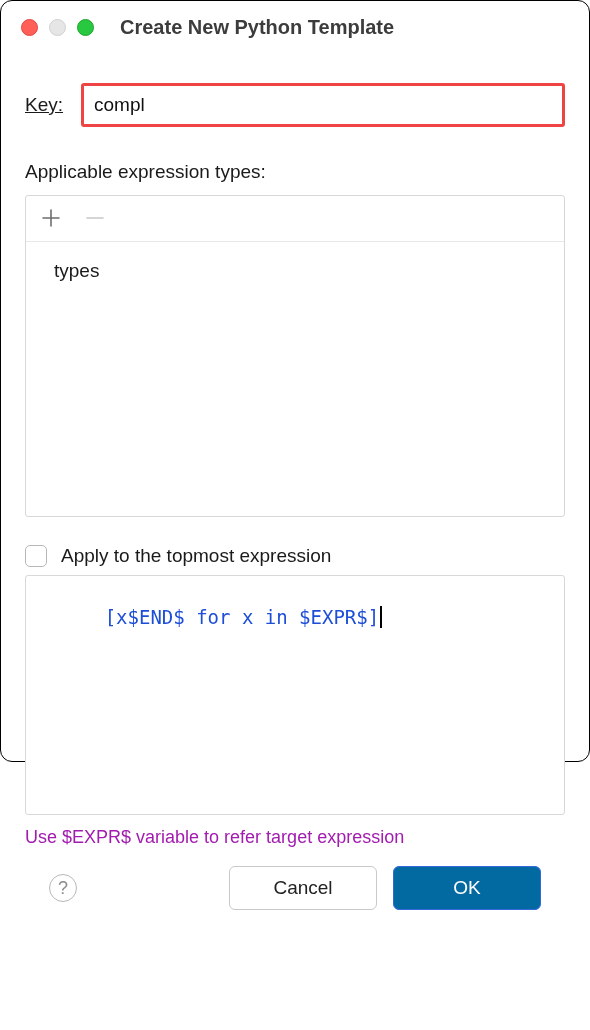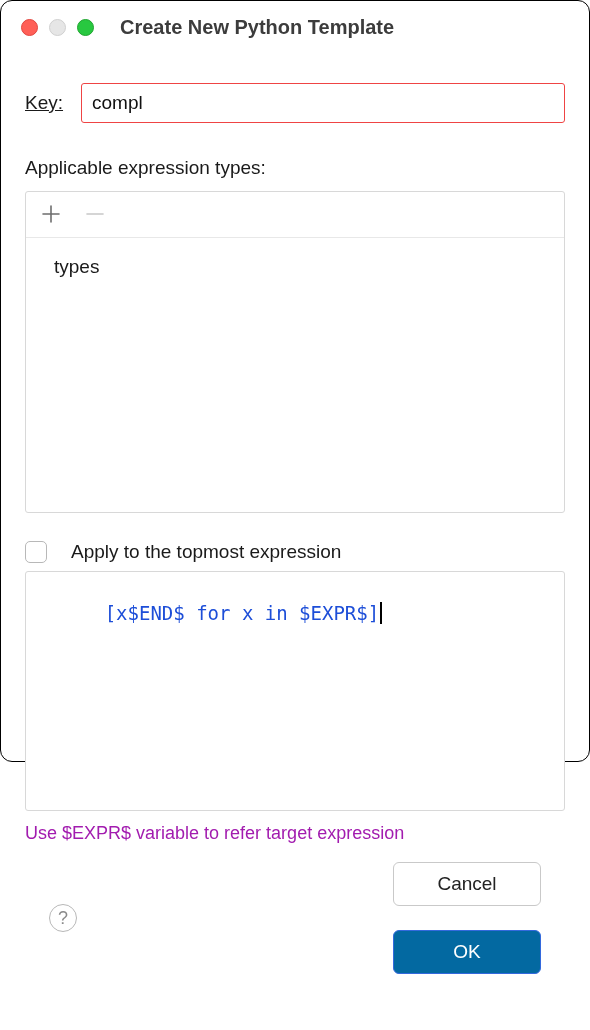--- a/index.html
+++ b/index.html
@@ -57,21 +57,21 @@
     }
     .key-label {
       font-size: 19px;
       color: #1a1a1a;
       text-decoration: underline;
     }
     .key-input {
       flex: 1;
       font-size: 19px;
       padding: 8px 10px;
-      border: 1px solid #ef4444;
+      border: 3px solid #ef4444;
       border-radius: 3px;
       outline: none;
       background: #fff;
       color: #111;
     }
     .section-label {
       margin-top: 34px;
       font-size: 19px;
       color: #1a1a1a;
     }
@@ -110,21 +110,21 @@
       flex: 1;
       padding: 18px 28px;
     }
     .type-item {
       font-size: 19px;
       color: #1a1a1a;
     }
     .checkbox-row {
       display: flex;
       align-items: center;
-      gap: 24px;
+      gap: 14px;
       margin-top: 28px;
     }
     .checkbox {
       width: 22px;
       height: 22px;
       border: 1px solid #b8b8b8;
       border-radius: 5px;
       background: #fff;
       cursor: pointer;
     }
@@ -177,22 +177,21 @@
       color: #8a8a8a;
       font-size: 18px;
       display: flex;
       align-items: center;
       justify-content: center;
       cursor: pointer;
     }
     .footer-buttons {
       margin-left: auto;
       display: flex;
-      gap: 24px;
-      flex-direction: column;
+      gap: 16px;
     }
     .btn {
       min-width: 148px;
       height: 44px;
       border-radius: 6px;
       font-size: 19px;
       cursor: pointer;
       border: 1px solid #c9c9c9;
       background: #fff;
       color: #222;

